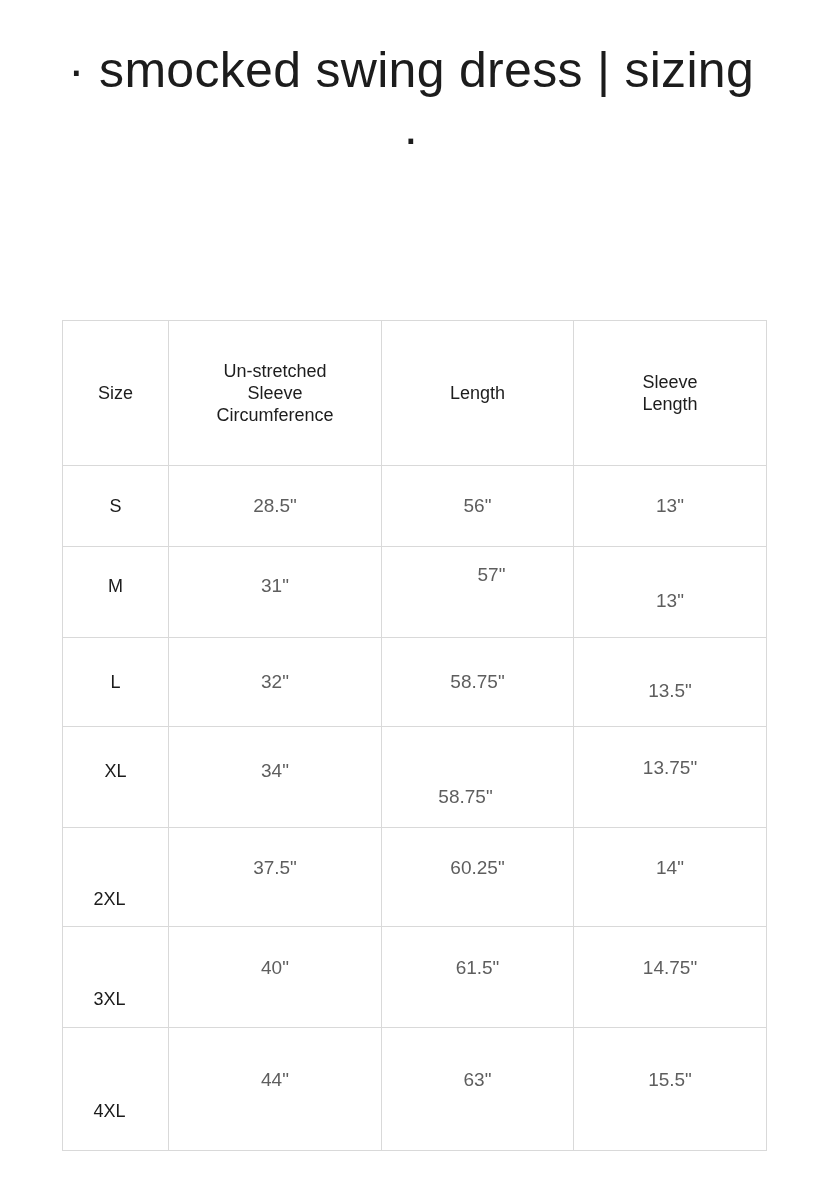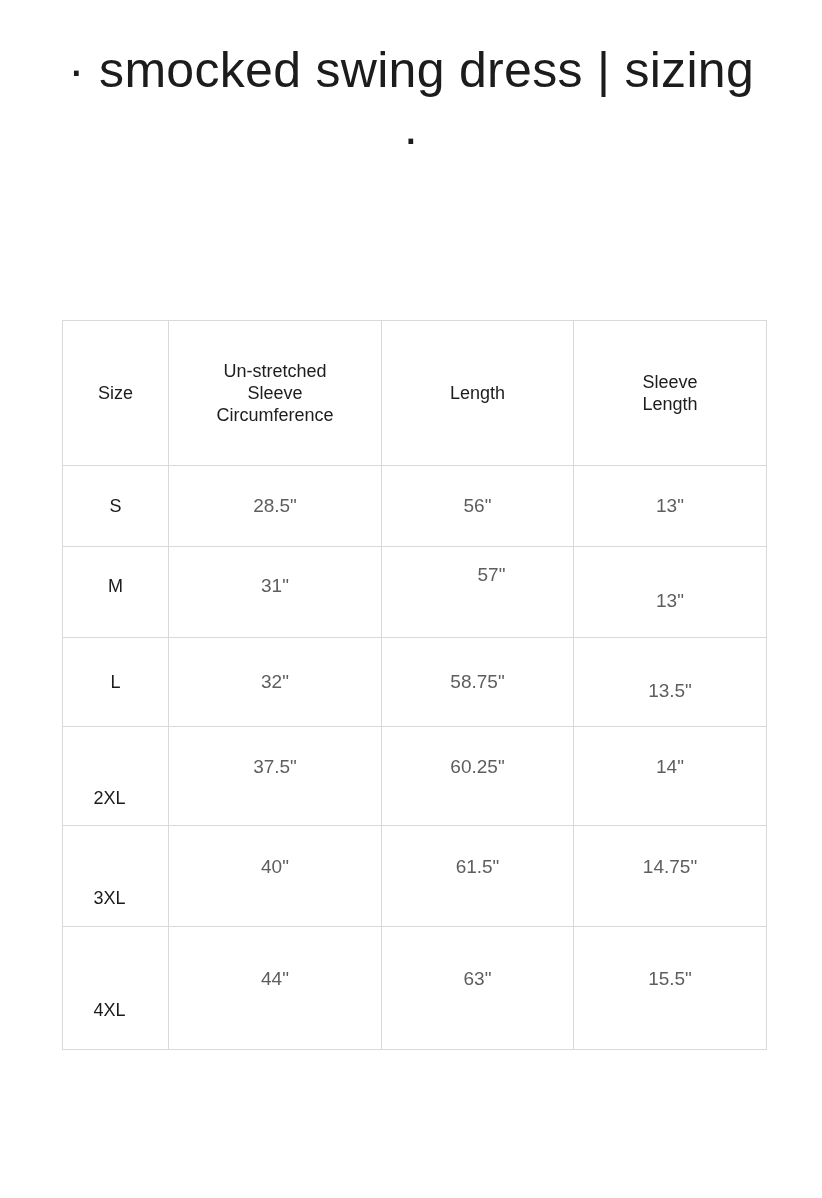--- a/index.html
+++ b/index.html
@@ -203,20 +203,42 @@
             <span class="measure">58.75"</span>
           </div>
         </td>
         <td>
           <div class="cell">
             <span class="measure nudge-dn-xs">13.5"</span>
           </div>
         </td>
       </tr>
 
+      <tr class="r-xl">
+        <td>
+          <div class="cell">
+            <span class="size-label nudge-up-sm">XL</span>
+          </div>
+        </td>
+        <td>
+          <div class="cell">
+            <span class="measure nudge-up-sm">34"</span>
+          </div>
+        </td>
+        <td>
+          <div class="cell">
+            <span class="measure nudge-dn-lg">58.75"</span>
+          </div>
+        </td>
+        <td>
+          <div class="cell">
+            <span class="measure nudge-up-xs">13.75"</span>
+          </div>
+        </td>
+      </tr>
 
       <tr class="r-2xl">
         <td>
           <div class="cell">
             <span class="size-label nudge-dn-sm">2XL</span>
           </div>
         </td>
         <td>
           <div class="cell">
             <span class="measure nudge-up-xs">37.5"</span>

